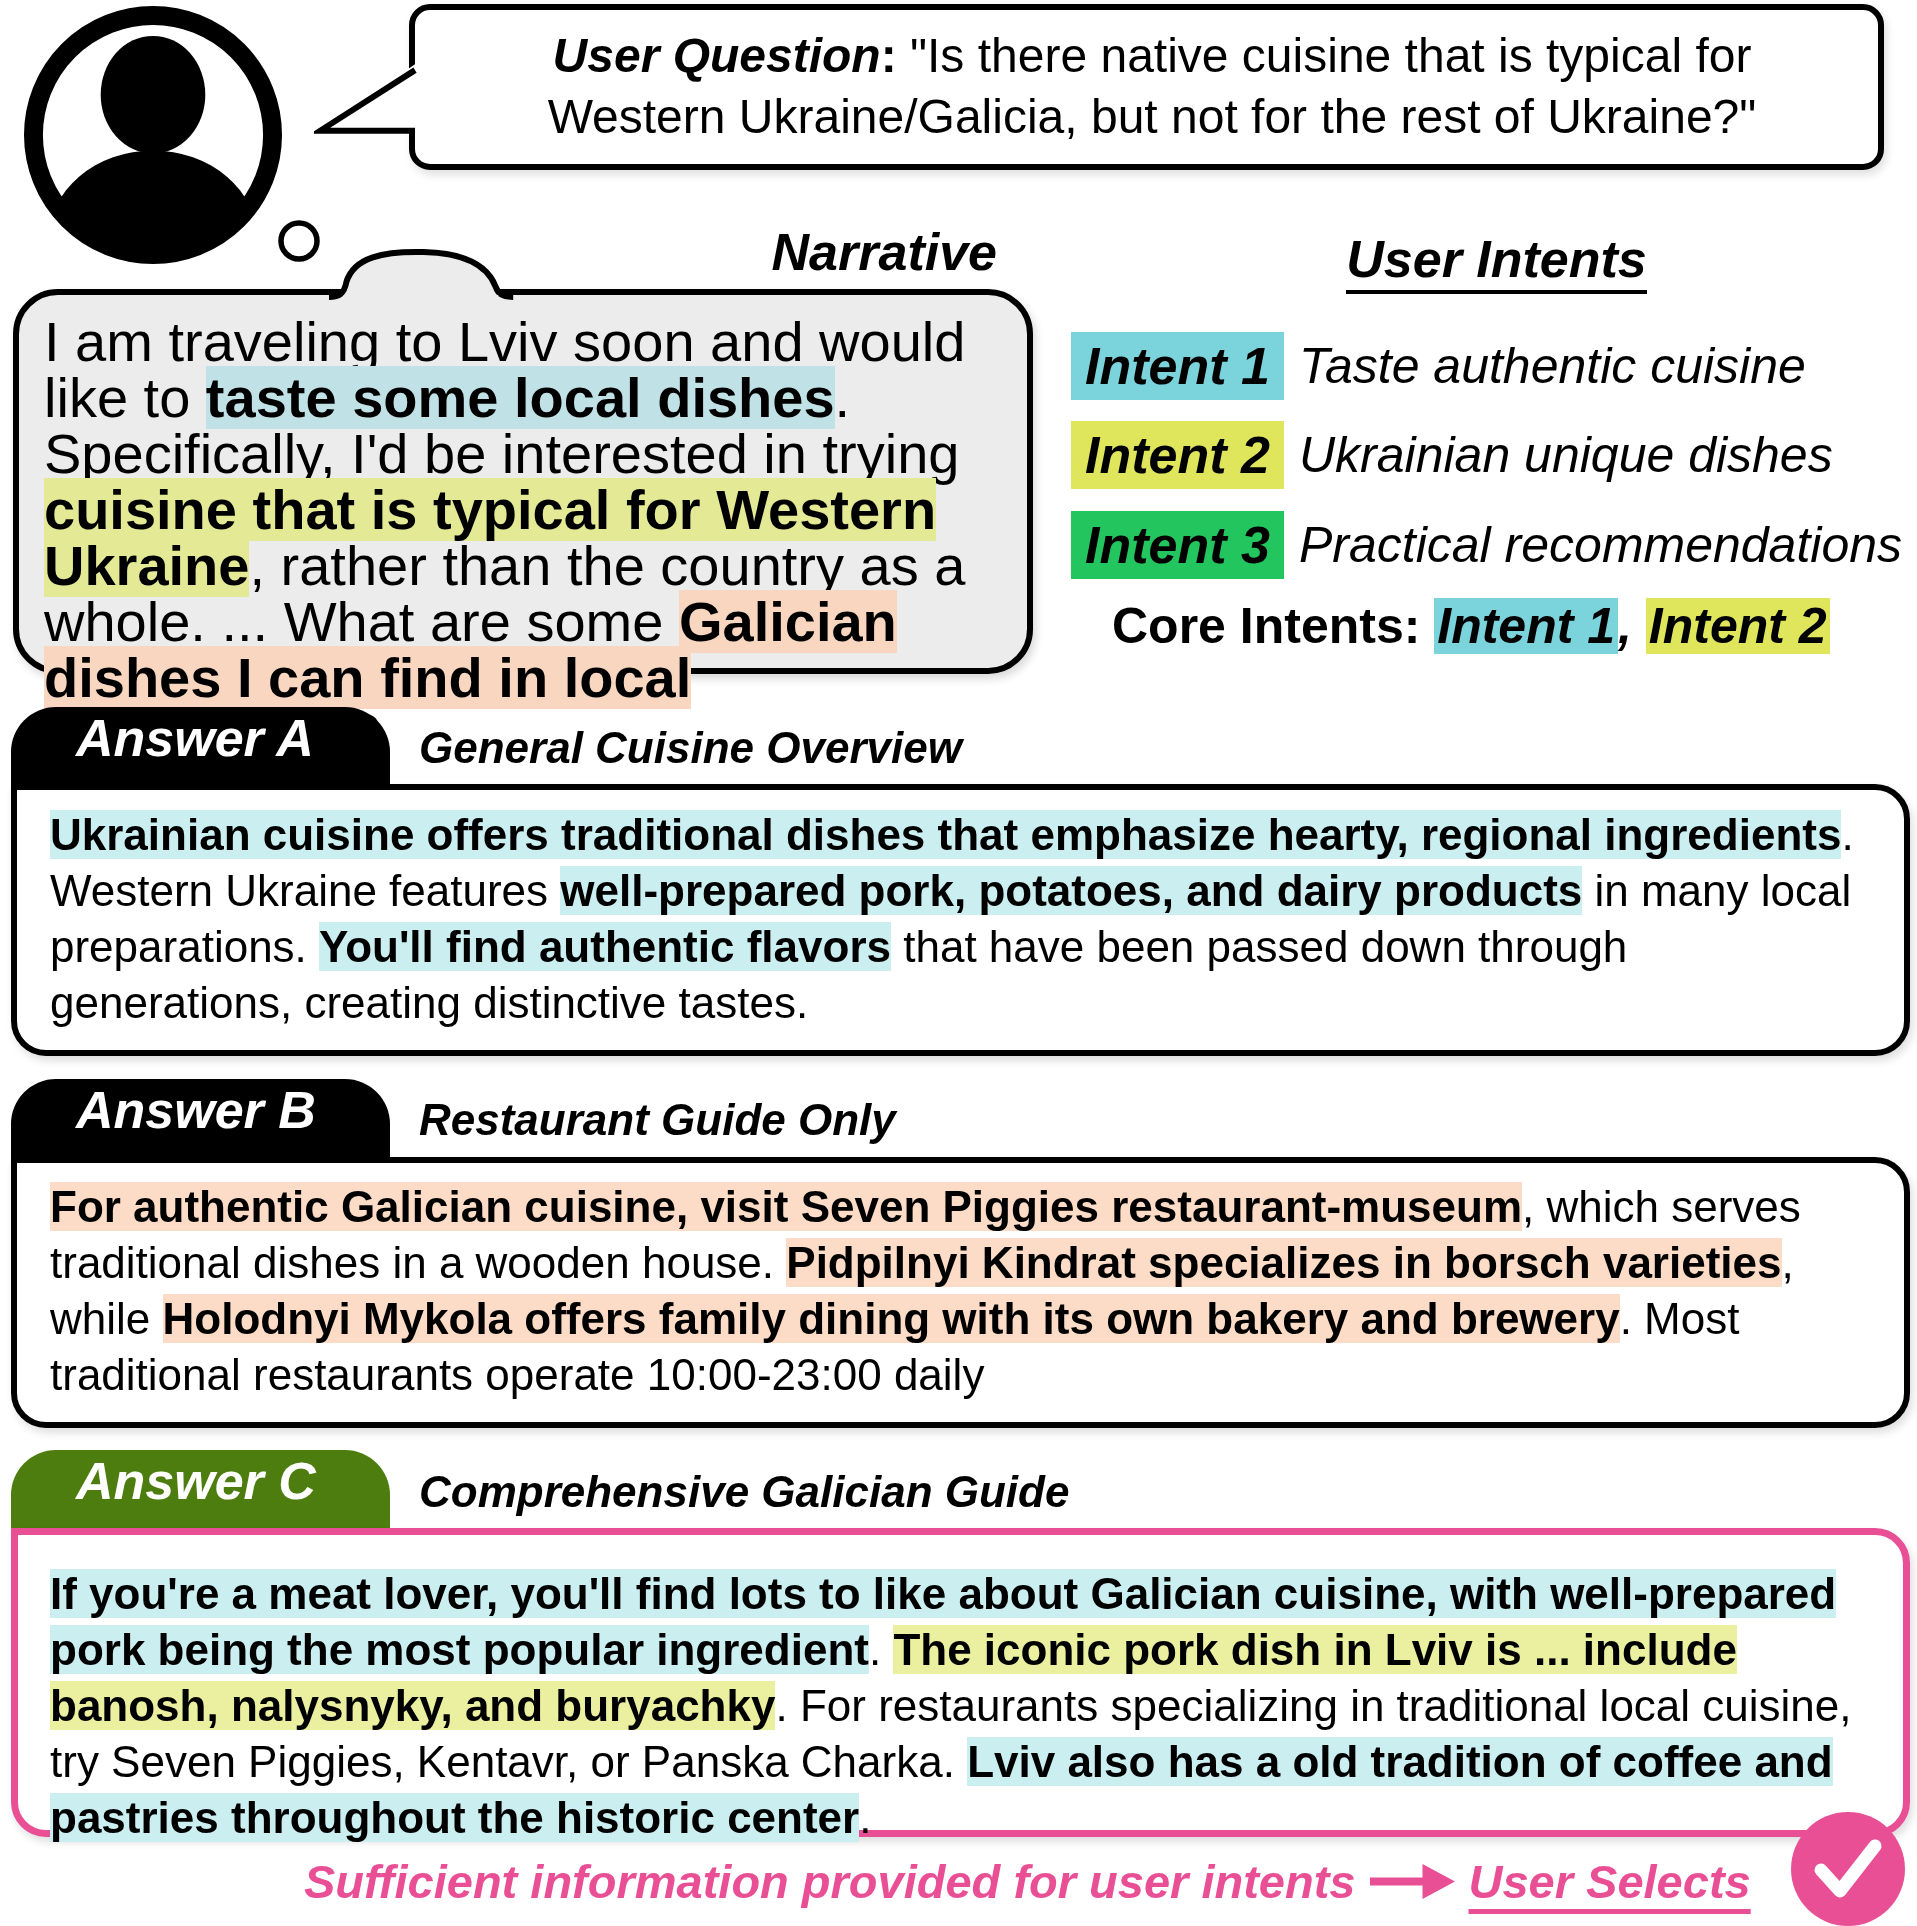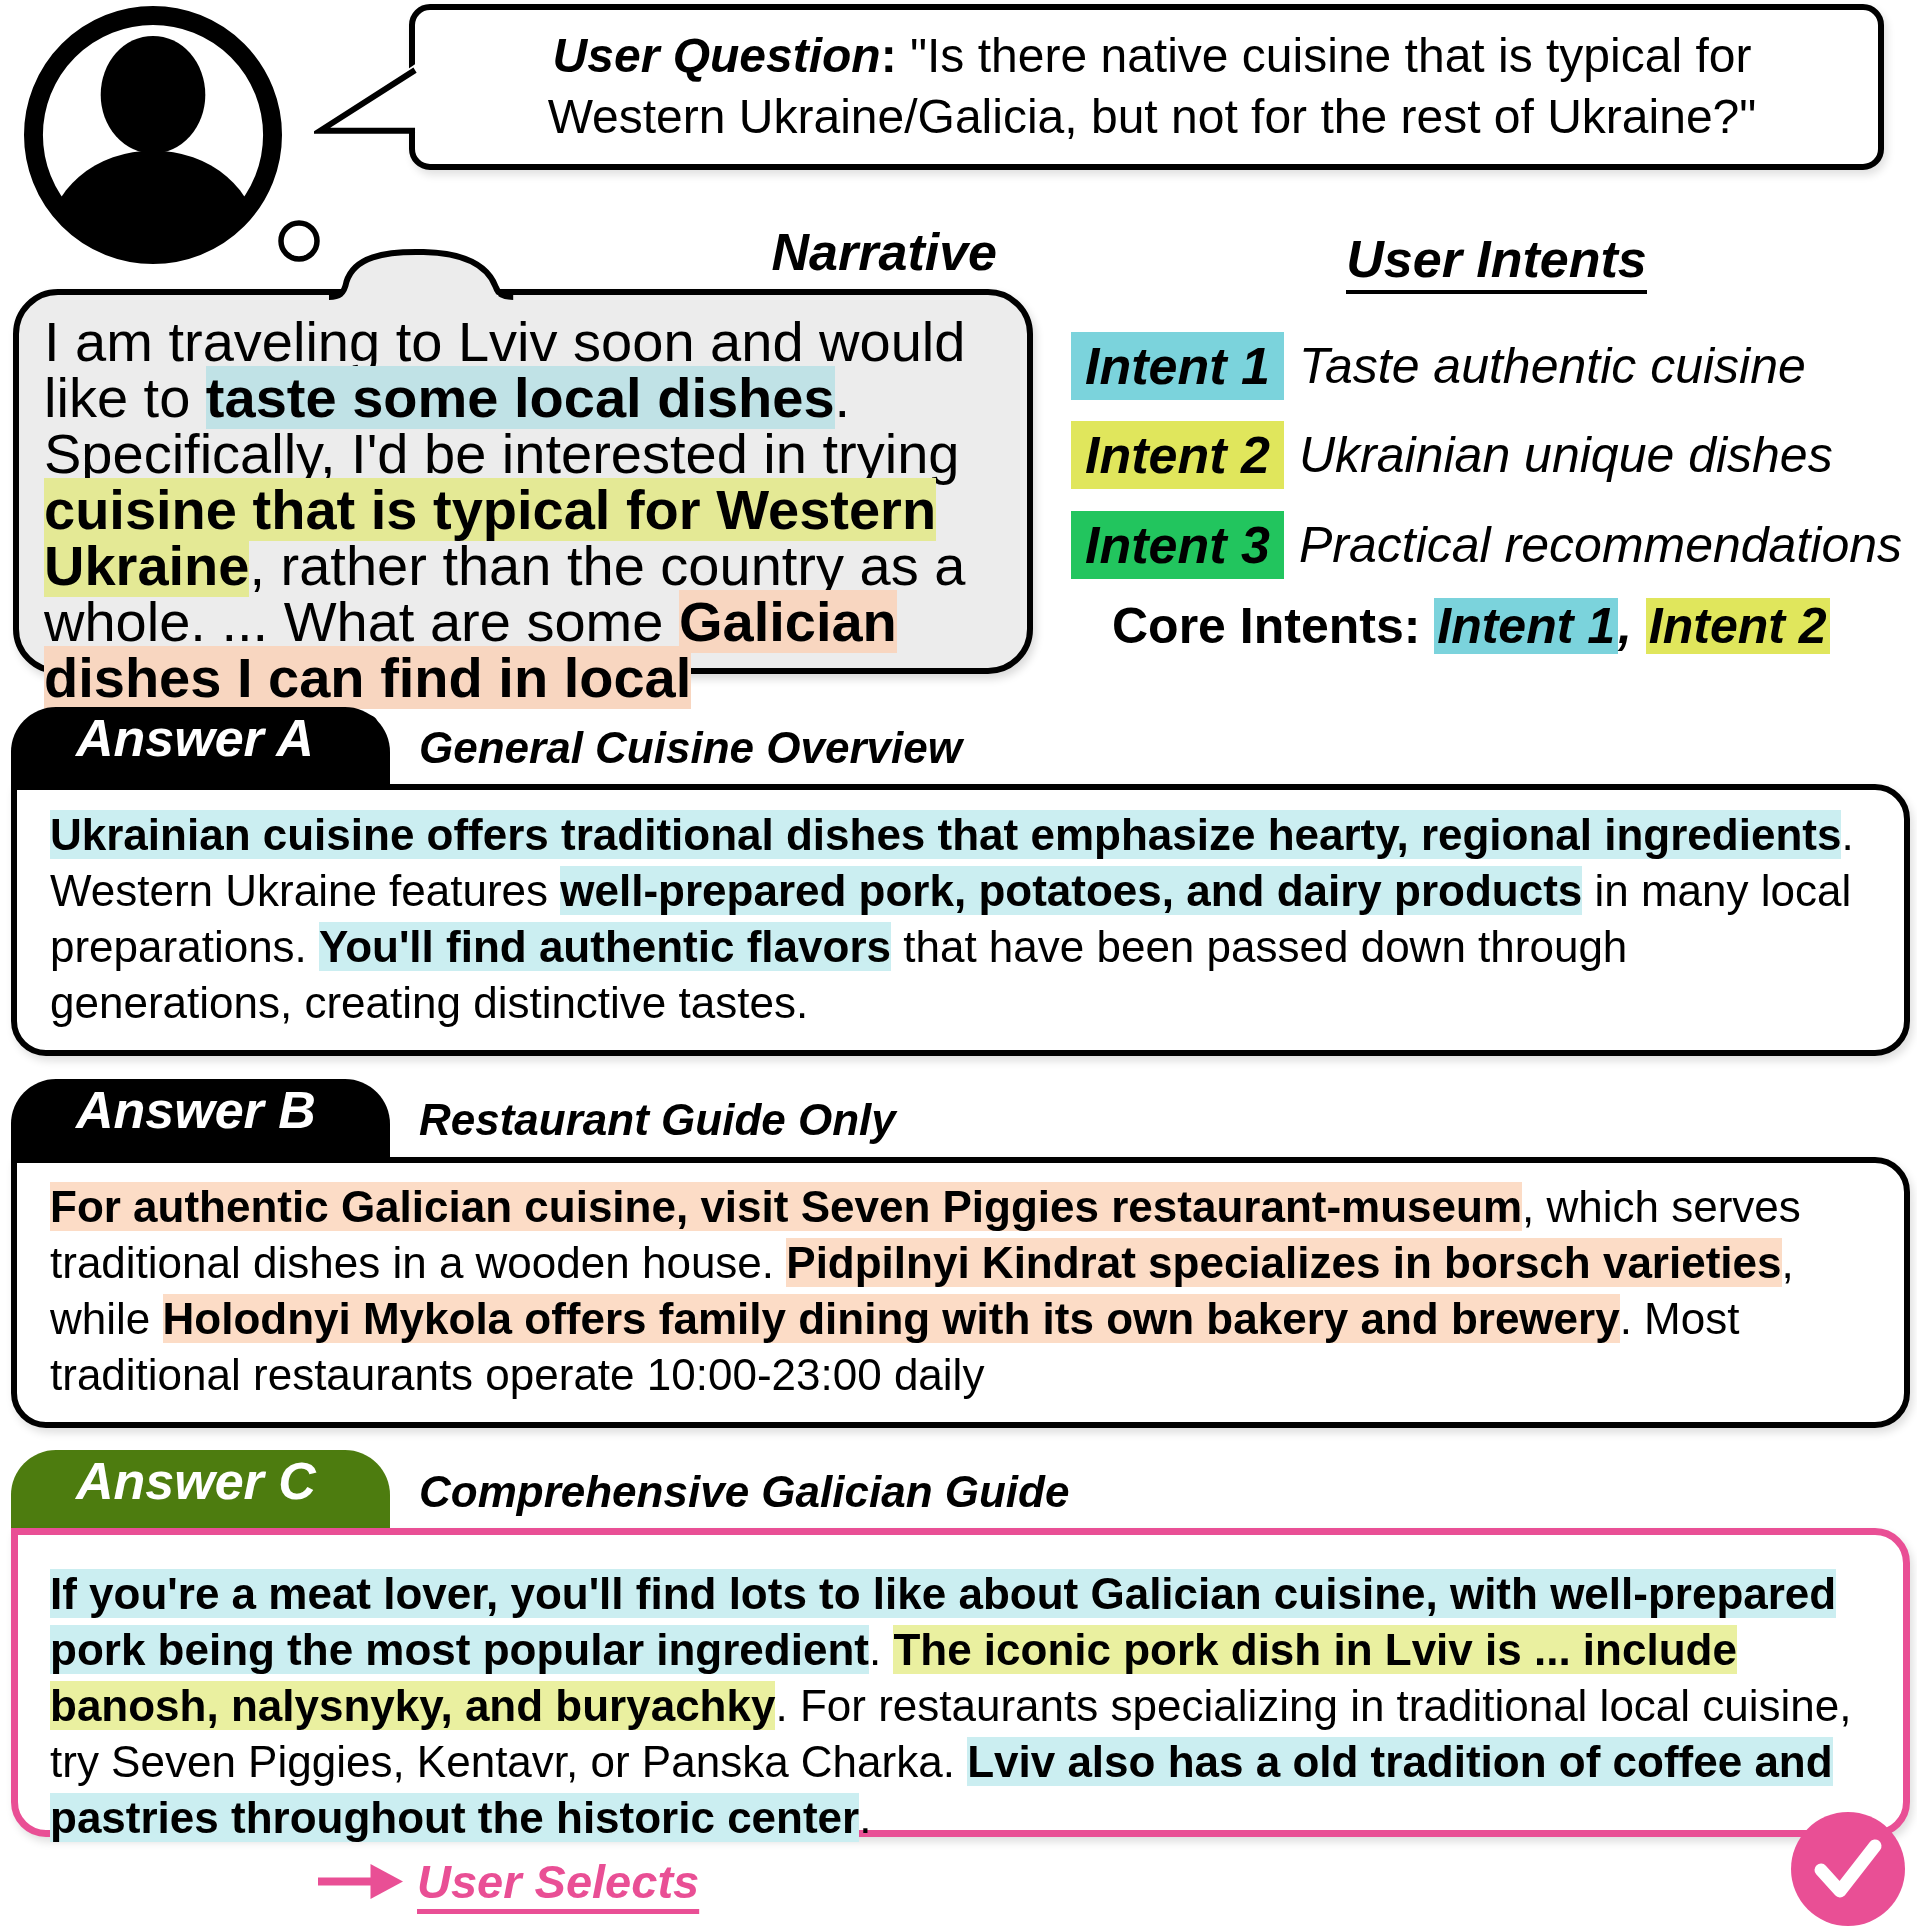--- a/index.html
+++ b/index.html
@@ -145,20 +145,21 @@
 <div class="answer answer-c">
   <div class="tab" style="top:1450px;">Answer C</div>
   <div class="tab-sub" style="top:1467px;">Comprehensive Galician Guide</div>
   <div class="answer-box" style="top:1528px; height:309px;"></div>
   <div class="answer-text" style="top:1552px;margin-top:14px;">
     <span class="hl-cyan">If you're a meat lover, you'll find lots to like about Galician cuisine, with well-prepared pork being the most popular ingredient</span><span>. </span><span class="hl-yellow">The iconic pork dish in Lviv is ... include banosh, nalysnyky, and buryachky</span><span>. For restaurants specializing in traditional local cuisine, try Seven Piggies, Kentavr,  or Panska Charka. </span><span class="hl-cyan">Lviv also has a old tradition of coffee and pastries throughout the historic center</span><span>.</span>
   </div>
 </div>
 
 <div id="footer" class="abs">
+  <span>Sufficient information provided for user intents</span>
   <svg id="footer-arrow" viewBox="0 0 170 70">
     <rect x="0" y="27" width="120" height="16" fill="#e94f95"></rect>
     <polygon points="105,0 170,35 105,70" fill="#e94f95"></polygon>
   </svg>
   <span id="user-selects">User Selects</span>
 </div>
 <svg id="check-circle" class="abs" viewBox="0 0 232 232">
   <circle cx="116" cy="116" r="114" fill="#e94f95"></circle>
   <polyline points="62,118 100,160 170,70" fill="none" stroke="#fff" stroke-width="26" stroke-linecap="round" stroke-linejoin="round"></polyline>
 </svg>

